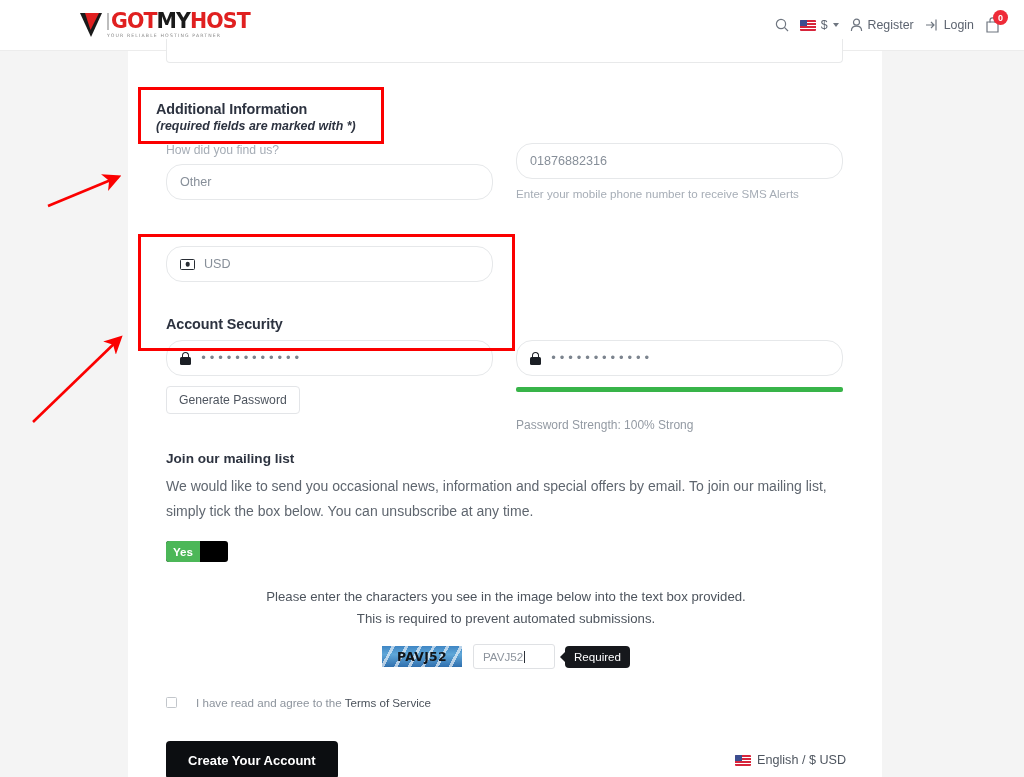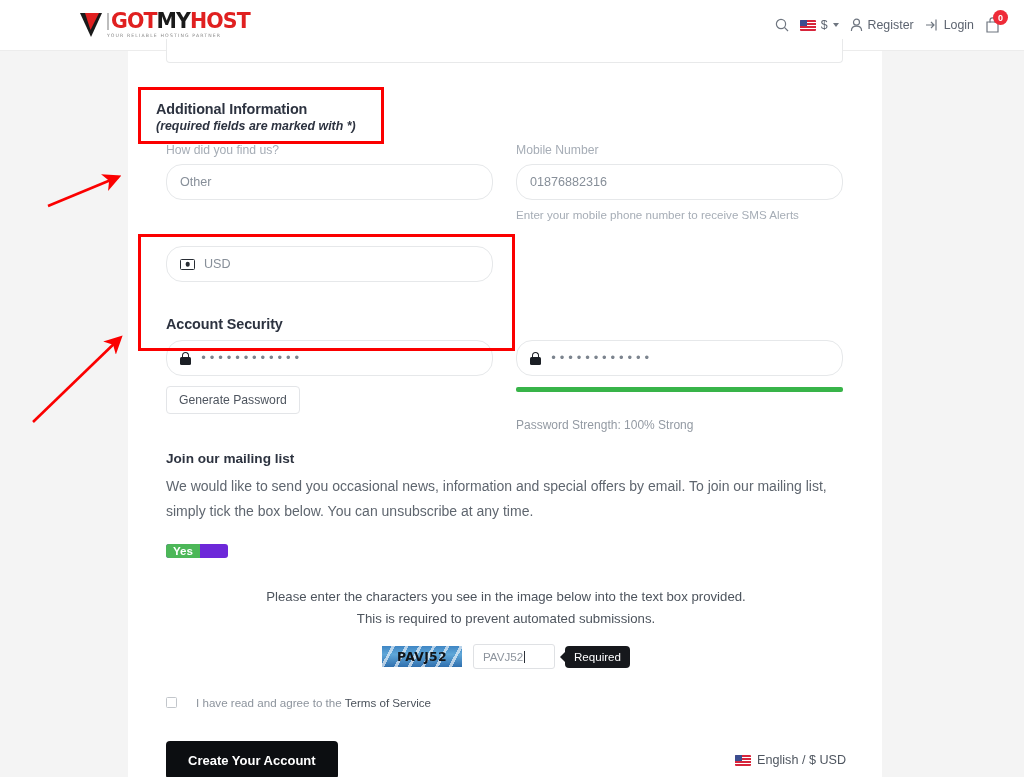--- a/index.html
+++ b/index.html
@@ -277,25 +277,25 @@
   .ml-body {
     font-size: 14px;
     color: #5f666f;
     line-height: 25px;
     margin-top: 8px;
     max-width: 672px;
   }
 
   .toggle {
     display: inline-flex;
-    width: 62px; height: 14px;
+    width: 62px; height: 21px;
     border-radius: 3px;
     overflow: hidden;
     cursor: pointer;
-    background: #6d28d9;
+    background: #000000;
   }
   .toggle .on {
     width: 34px;
     background: #4cb758;
     color: #fff;
     font-size: 11.6px;
     font-weight: bold;
     display: flex;
     align-items: center;
     justify-content: center;
@@ -501,21 +501,20 @@
     </div>
 
     <div style="position:absolute; left:38px; top:92px; width:327px;">
       <div class="field-label">How did you find us?</div>
       <div class="field-box">
         <span>Other</span>
       </div>
     </div>
 
     <div style="position:absolute; left:388px; top:92px; width:327px;">
-      <div class="field-label">Mobile Number</div>
       <div class="field-box">
         <span>01876882316</span>
       </div>
       <div class="field-help">Enter your mobile phone number to receive SMS Alerts</div>
     </div>
 
     <div style="position:absolute; left:38px; top:265px; width:327px;">
       <div class="sec-title">Account Security</div>
     </div>
 

